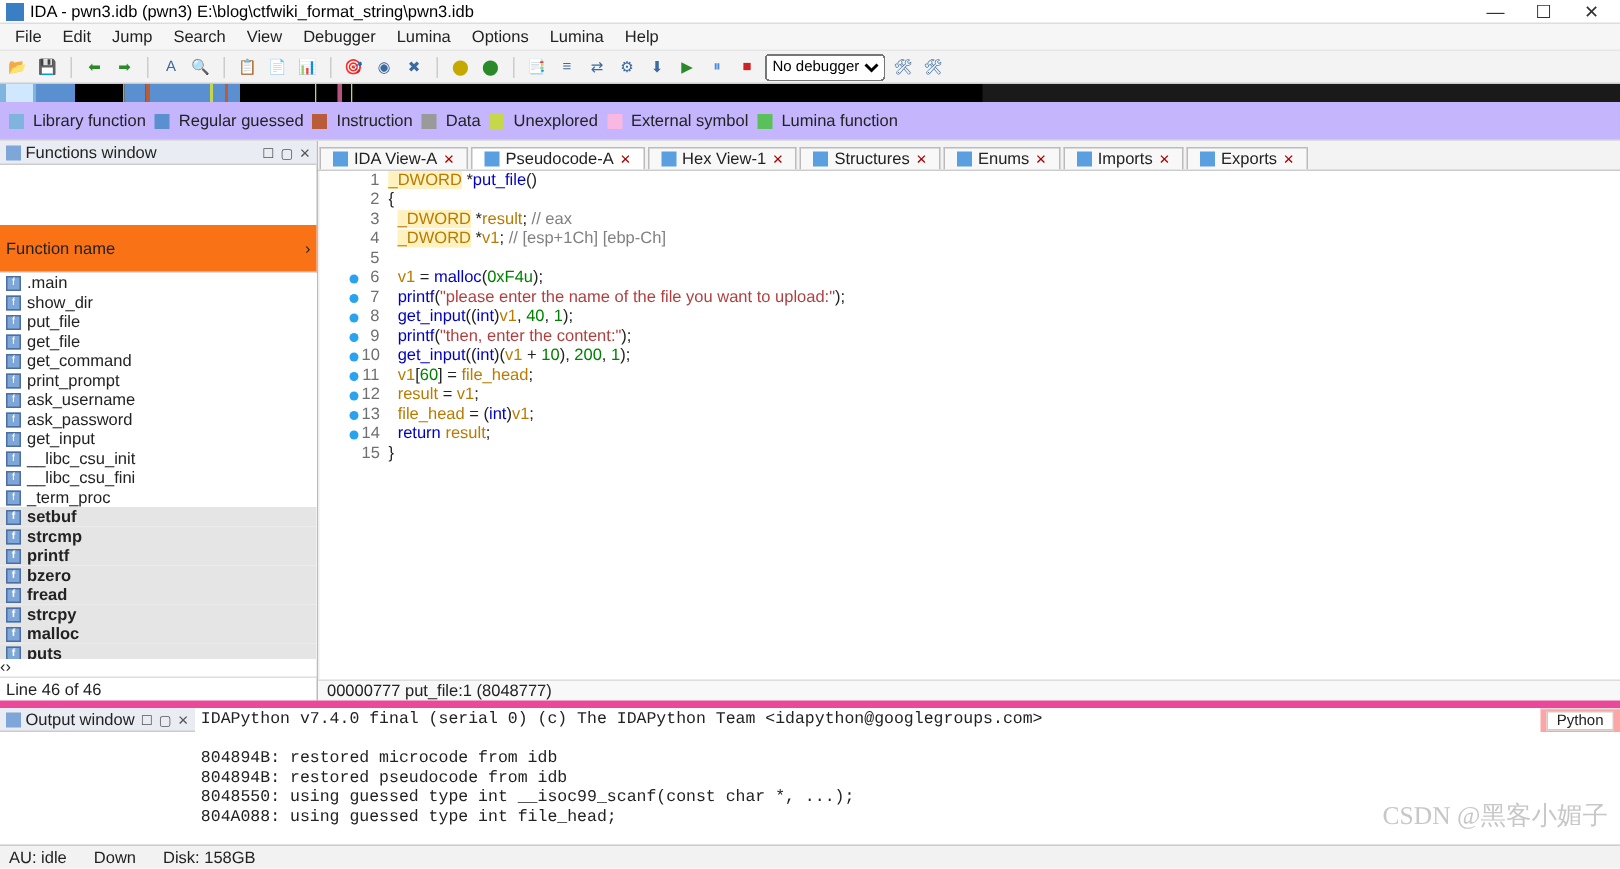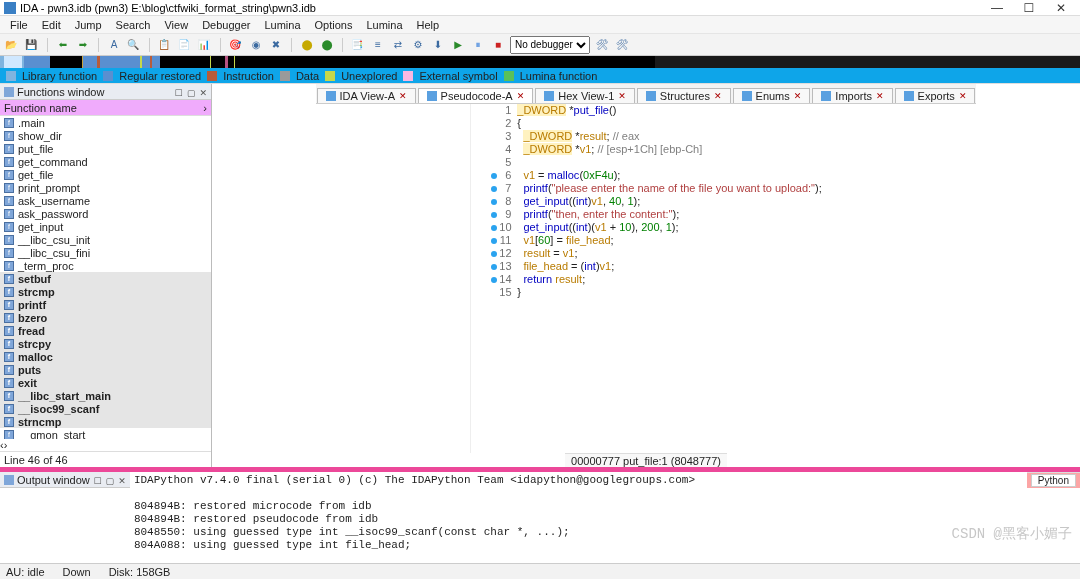--- a/index.html
+++ b/index.html
@@ -10,33 +10,33 @@
 .titlebar .ctrl{display:flex;gap:2px;}
 .titlebar .ctrl span{width:30px;text-align:center;font-size:12px;color:#333;cursor:default;}
 .menubar{height:18px;background:#f6f6f6;display:flex;align-items:center;gap:2px;padding:0 4px;border-bottom:1px solid #e5e5e5;}
 .menubar span{padding:0 6px;cursor:default;}
 .toolbar{height:22px;background:#f3f3f3;border-bottom:1px solid #ccc;display:flex;align-items:center;padding:0 4px;gap:4px;}
 .toolbar .ico{width:16px;height:16px;display:inline-flex;align-items:center;justify-content:center;font-size:10px;color:#3b6aa0;border:1px solid transparent;}
 .toolbar .sep{width:1px;height:14px;background:#ccc;margin:0 3px;}
 .toolbar select{font-size:10px;height:18px;}
 .navbar{height:12px;background:#1a1a1a;display:flex;align-items:center;}
 .navbar .seg{height:100%;}
-.legend{height:16px;background:#0ea5e9;border-bottom:1px solid #ddd;display:flex;align-items:center;gap:6px;padding:0 6px;font-size:10px;}
+.legend{height:26px;background:#c4b5fd;border-bottom:1px solid #ddd;display:flex;align-items:center;gap:6px;padding:0 6px;font-size:10px;}
 .legend .sw{width:10px;height:10px;display:inline-block;}
 .mainarea{flex:1;display:flex;min-height:0;}
 .funcpane{width:212px;display:flex;flex-direction:column;border-right:1px solid #bbb;}
 .panelhdr{height:16px;background:#e9ecf2;border-bottom:1px solid #ccc;display:flex;align-items:center;justify-content:space-between;padding:0 4px;font-size:10px;}
 .panelhdr .btns span{font-size:9px;color:#555;margin-left:4px;cursor:default;}
-.colhdr{height:16px;background:#f0abfc;border-bottom:1px solid #ddd;padding:0 4px;font-size:10px;display:flex;align-items:center;justify-content:space-between;}
+.colhdr{height:32px;background:#f97316;border-bottom:1px solid #ddd;padding:0 4px;font-size:10px;display:flex;align-items:center;justify-content:space-between;margin-top:40px;}
 .flist{flex:1;overflow:auto;background:#fff;}
 .flist .row{height:13px;display:flex;align-items:center;padding:0 4px;gap:4px;cursor:default;}
 .flist .row.ext{background:#e5e5e5;font-weight:bold;}
 .flist .row .fi{width:10px;height:10px;background:#7fa6d9;border:1px solid #4a6fa0;font-size:7px;color:#fff;display:flex;align-items:center;justify-content:center;}
 .funcfoot{height:16px;border-top:1px solid #ddd;padding:0 4px;font-size:10px;display:flex;align-items:center;}
-.codearea{flex:1;display:flex;flex-direction:column;min-width:0;align-items:center;}
+.codearea{flex:1;display:flex;flex-direction:column;min-width:0;}
 .tabstrip{height:20px;display:flex;align-items:flex-end;background:#f3f3f3;border-bottom:1px solid #ccc;overflow:hidden;}
 .tabstrip .tab{display:flex;align-items:center;gap:4px;padding:1px 8px;border:1px solid #bbb;border-bottom:none;background:#f8f8f8;margin:0 1px;font-size:10px;white-space:nowrap;}
 .tabstrip .tab.active{background:#fff;}
 .tabstrip .tab .ti{width:10px;height:10px;}
 .tabstrip .tab .cl{font-size:9px;color:#a00;}
 .codebody{flex:1;background:#fff;overflow:auto;font-family:Consolas,"Courier New",monospace;font-size:11px;line-height:13px;border-left:1px solid #eee;}
 .codeline{display:flex;}
 .codeline .gut{width:28px;text-align:right;padding-right:2px;color:#707070;user-select:none;display:flex;align-items:center;justify-content:flex-end;gap:2px;}
 .codeline .dot{width:6px;height:6px;border-radius:50%;background:#2aa3ef;display:inline-block;}
 .codeline .ln{width:18px;text-align:right;color:#707070;padding-right:6px;}
@@ -48,21 +48,21 @@
 .num{color:#008000;}
 .cm{color:#808080;}
 .id{color:#b87b00;}
 .hl{background:#fff59a;}
 .codestatus{height:14px;border-top:1px solid #ddd;background:#f8f8f8;padding:0 6px;font-size:10px;display:flex;align-items:center;}
 .outputpane{height:96px;display:flex;flex-direction:row;border-top:5px solid #ec4899;}
 .outbody{flex:1;background:#fff;overflow:auto;font-family:Consolas,"Courier New",monospace;font-size:11px;line-height:13px;padding:2px 4px;white-space:pre;}
 .pytab{height:16px;background:#fca5a5;border-top:1px solid #ddd;padding:0 4px;display:flex;align-items:center;}
 .pytab span{border:1px solid #ccc;background:#fff;padding:0 6px;font-size:10px;}
 .statusbar{height:16px;background:#f2f2f2;border-top:1px solid #ccc;display:flex;align-items:center;padding:0 6px;font-size:10px;gap:18px;}
-.watermark{position:absolute;right:8px;bottom:36px;color:#c7c7c7;font-size:14px;font-family:Liberation Mono, monospace;pointer-events:none;}
+.watermark{position:absolute;right:8px;bottom:24px;color:#c7c7c7;font-size:17px;font-family:Liberation Serif, serif;pointer-events:none;}
 </style>
 </head>
 <body>
 
 <div class="titlebar">
   <div class="left">
     <span style="width:12px;height:12px;background:#3a7fc4;display:inline-block;"></span>
     <span>IDA - pwn3.idb (pwn3) E:\blog\ctfwiki_format_string\pwn3.idb</span>
   </div>
   <div class="ctrl">
@@ -139,21 +139,21 @@
     <div class="seg" style="background: rgb(183, 83, 128); width: 3px;"></div>
     <div class="seg" style="background: rgb(0, 0, 0); width: 6px;"></div>
     <div class="seg" style="background: rgb(198, 216, 74); width: 1px;"></div>
     <div class="seg" style="background: rgb(0, 0, 0); width: 420px;"></div>
   </div>
 
 <div class="legend" id="legend">
     <span class="sw" style="background: rgb(127, 180, 223);"></span>
     <span>Library function</span>
     <span class="sw" style="background: rgb(90, 143, 208);"></span>
-    <span>Regular restored</span>
+    <span>Regular guessed</span>
     <span class="sw" style="background: rgb(184, 92, 58);"></span>
     <span>Instruction</span>
     <span class="sw" style="background: rgb(154, 154, 154);"></span>
     <span>Data</span>
     <span class="sw" style="background: rgb(198, 216, 74);"></span>
     <span>Unexplored</span>
     <span class="sw" style="background: rgb(249, 184, 226);"></span>
     <span>External symbol</span>
     <span class="sw" style="background: rgb(90, 192, 90);"></span>
     <span>Lumina function</span>
@@ -181,25 +181,25 @@
         <div class="row">
           <span class="fi">f</span>
           <span>show_dir</span>
         </div>
         <div class="row">
           <span class="fi">f</span>
           <span>put_file</span>
         </div>
         <div class="row">
           <span class="fi">f</span>
+          <span>get_file</span>
+        </div>
+        <div class="row">
+          <span class="fi">f</span>
           <span>get_command</span>
-        </div>
-        <div class="row">
-          <span class="fi">f</span>
-          <span>get_file</span>
         </div>
         <div class="row">
           <span class="fi">f</span>
           <span>print_prompt</span>
         </div>
         <div class="row">
           <span class="fi">f</span>
           <span>ask_username</span>
         </div>
         <div class="row">

